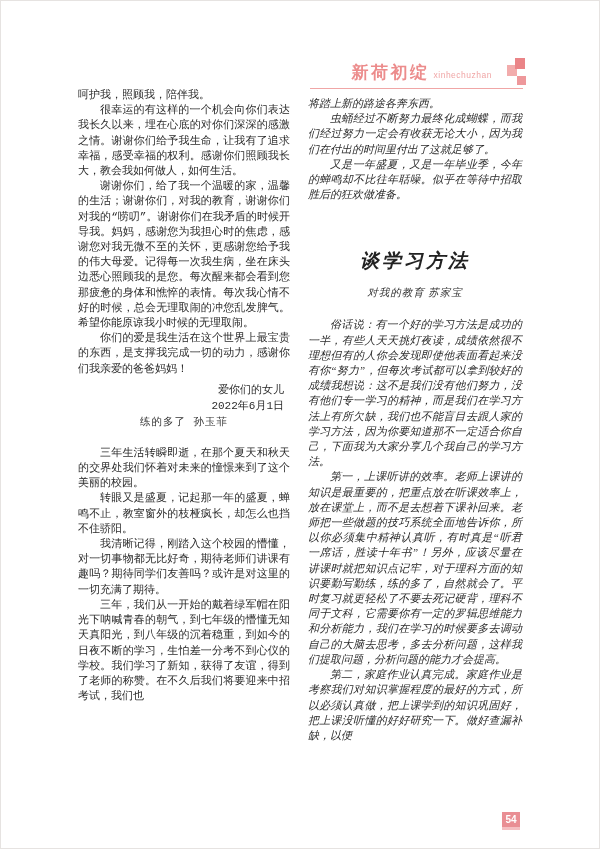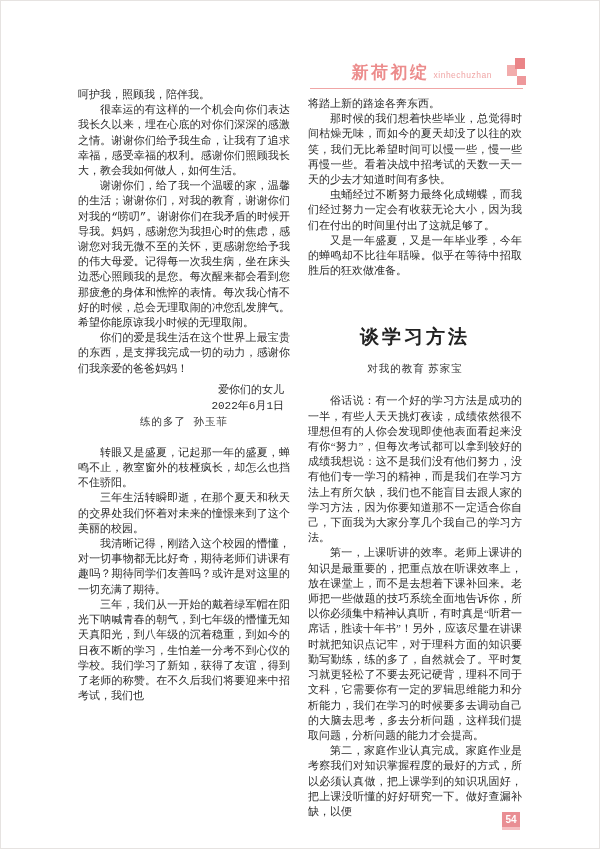--- a/index.html
+++ b/index.html
@@ -29,21 +29,21 @@
     background:#f0a6a6;
   }
   .pixel-icon{position:absolute;left:504px;top:57px;width:28px;height:30px;}
   .pixel-icon i{position:absolute;display:block;}
   .pixel-icon .sq-light{left:3px;top:8px;width:10px;height:11px;background:#f2acac;}
   .pixel-icon .sq-dark{left:11px;top:1px;width:10px;height:11px;background:#ea8487;}
   .pixel-icon .sq-small{left:13px;top:19px;width:9px;height:9px;background:#ee989b;}
   
   .col{position:absolute;}
   .col-left{left:78px;top:88px;width:212px;font-family:Liberation Mono, monospace;}
-  .col-right{left:308px;top:96px;width:214px;}
+  .col-right{left:308px;top:96px;width:214px;font-style:italic;}
   p.body{
     margin:0;font-size:11px;line-height:15.2px;
     text-align:justify;text-justify:inter-ideograph;
   }
   p.indent{text-indent:2em;}
   .signature{
     text-align:right;font-size:11px;line-height:16.5px;
     margin-top:5px;padding-right:6px;
   }
   h2.essay-title{
@@ -83,29 +83,28 @@
   <div class="col col-left">
     <p class="body">呵护我，照顾我，陪伴我。</p>
     <p class="body indent">很幸运的有这样的一个机会向你们表达我长久以来，埋在心底的对你们深深的感激之情。谢谢你们给予我生命，让我有了追求幸福，感受幸福的权利。感谢你们照顾我长大，教会我如何做人，如何生活。</p>
     <p class="body indent">谢谢你们，给了我一个温暖的家，温馨的生活；谢谢你们，对我的教育，谢谢你们对我的“唠叨”。谢谢你们在我矛盾的时候开导我。妈妈，感谢您为我担心时的焦虑，感谢您对我无微不至的关怀，更感谢您给予我的伟大母爱。记得每一次我生病，坐在床头边悉心照顾我的是您。每次醒来都会看到您那疲惫的身体和憔悴的表情。每次我心情不好的时候，总会无理取闹的冲您乱发脾气。希望你能原谅我小时候的无理取闹。</p>
     <p class="body indent">你们的爱是我生活在这个世界上最宝贵的东西，是支撑我完成一切的动力，感谢你们我亲爱的爸爸妈妈！</p>
     <div class="signature">
       <div>爱你们的女儿</div>
       <div>2022年6月1日</div>
     </div>
     <div class="byline">练的多了 孙玉菲</div>
+    <p class="body indent">三年生活转瞬即逝，在那个夏天和秋天的交界处我们怀着对未来的憧憬来到了这个美丽的校园。</p>
     <p class="body indent">转眼又是盛夏，记起那一年的盛夏，蝉鸣不止，教室窗外的枝桠疯长，却怎么也挡不住骄阳。</p>
-    <p class="body indent">三年生活转瞬即逝，在那个夏天和秋天的交界处我们怀着对未来的憧憬来到了这个美丽的校园。</p>
     <p class="body indent">我清晰记得，刚踏入这个校园的懵懂，对一切事物都无比好奇，期待老师们讲课有趣吗？期待同学们友善吗？或许是对这里的一切充满了期待。</p>
     <p class="body indent">三年，我们从一开始的戴着绿军帽在阳光下呐喊青春的朝气，到七年级的懵懂无知天真阳光，到八年级的沉着稳重，到如今的日夜不断的学习，生怕差一分考不到心仪的学校。我们学习了新知，获得了友谊，得到了老师的称赞。在不久后我们将要迎来中招考试，我们也</p>
   </div>
 
   <div class="col col-right">
     <p class="body">将踏上新的路途各奔东西。</p>
-    <p class="body indent">那时候的我们想着快些毕业，总觉得时间枯燥无味，而如今的夏天却没了以往的欢笑，我们无比希望时间可以慢一些，慢一些再慢一些。看着决战中招考试的天数一天一天的少去才知道时间有多快。</p>
     <p class="body indent">虫蛹经过不断努力最终化成蝴蝶，而我们经过努力一定会有收获无论大小，因为我们在付出的时间里付出了这就足够了。</p>
     <p class="body indent">又是一年盛夏，又是一年毕业季，今年的蝉鸣却不比往年聒噪。似乎在等待中招取胜后的狂欢做准备。</p>
     <h2 class="essay-title essay-title-2">谈学习方法</h2>
     <div class="byline">对我的教育 苏家宝</div>
     <p class="body indent">俗话说：有一个好的学习方法是成功的一半，有些人天天挑灯夜读，成绩依然很不理想但有的人你会发现即使他表面看起来没有你“努力”，但每次考试都可以拿到较好的成绩我想说：这不是我们没有他们努力，没有他们专一学习的精神，而是我们在学习方法上有所欠缺，我们也不能盲目去跟人家的学习方法，因为你要知道那不一定适合你自己，下面我为大家分享几个我自己的学习方法。</p>
     <p class="body indent">第一，上课听讲的效率。老师上课讲的知识是最重要的，把重点放在听课效率上，放在课堂上，而不是去想着下课补回来。老师把一些做题的技巧系统全面地告诉你，所以你必须集中精神认真听，有时真是“听君一席话，胜读十年书”！另外，应该尽量在讲课时就把知识点记牢，对于理科方面的知识要勤写勤练，练的多了，自然就会了。平时复习就更轻松了不要去死记硬背，理科不同于文科，它需要你有一定的罗辑思维能力和分析能力，我们在学习的时候要多去调动自己的大脑去思考，多去分析问题，这样我们提取问题，分析问题的能力才会提高。</p>
     <p class="body indent">第二，家庭作业认真完成。家庭作业是考察我们对知识掌握程度的最好的方式，所以必须认真做，把上课学到的知识巩固好，把上课没听懂的好好研究一下。做好查漏补缺，以便</p>
   </div>
 
   <div class="page-badge">54</div>

